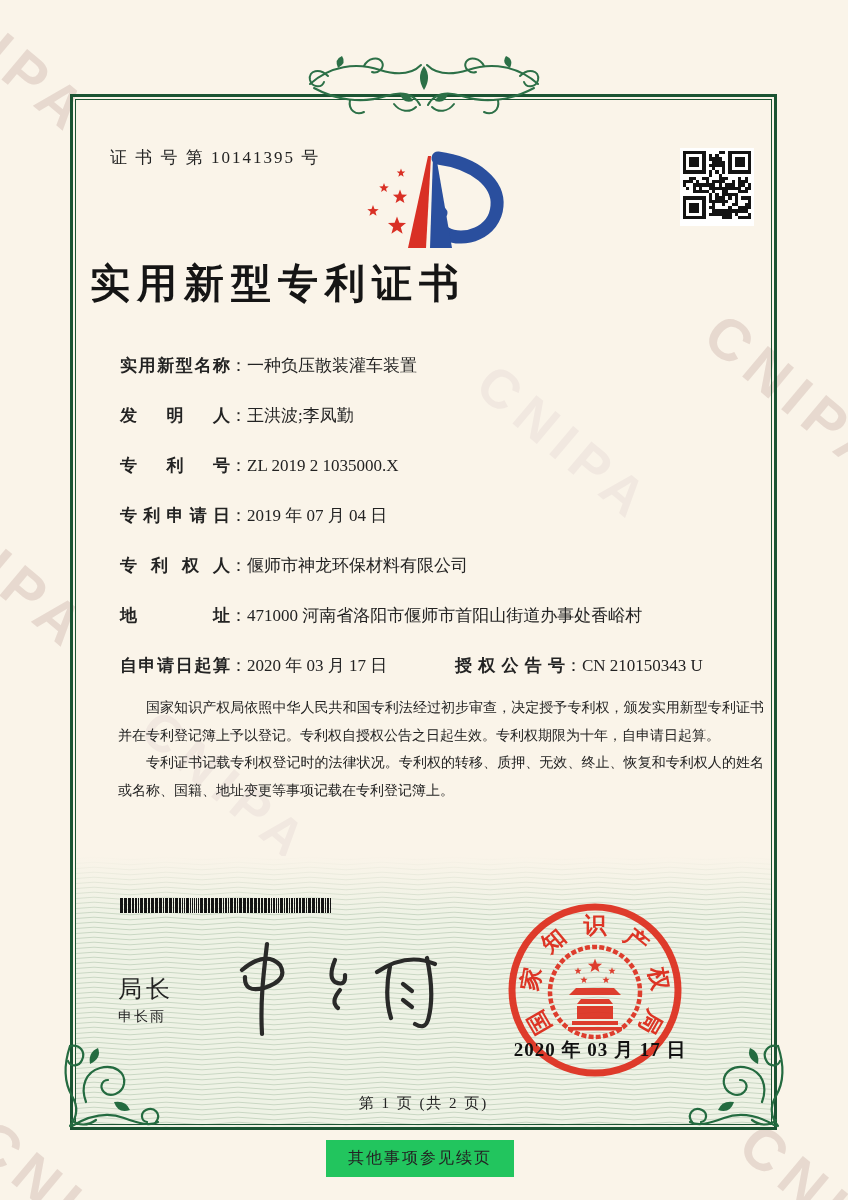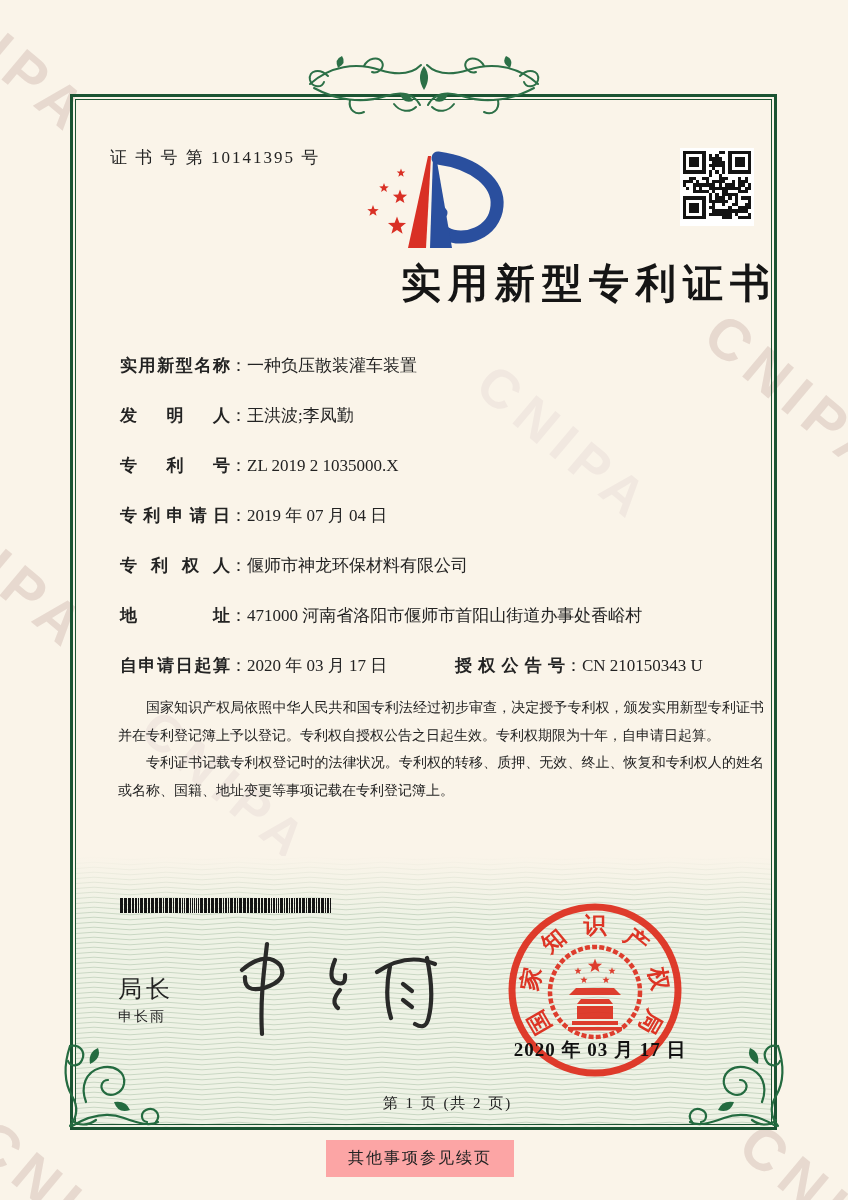--- a/index.html
+++ b/index.html
@@ -34,44 +34,44 @@
   .frame-inner{position:absolute;left:2px;top:2px;right:2px;bottom:2px;
     border:1px solid #1b5433;}
   .orn{position:absolute;z-index:4;}
   .orn-top{left:304px;top:54px;}
   .orn-bl{left:56px;top:1042px;}
   .orn-br{left:688px;top:1042px;transform:scaleX(-1);}
   
   .certno{position:absolute;left:110px;top:146px;font-size:17px;letter-spacing:2px;z-index:5;text-align:right;}
   .logo{position:absolute;left:350px;top:143px;z-index:5;}
   .qrbox{position:absolute;left:680px;top:148px;background:#ffffff;padding:3px;z-index:5;}
-  .title{position:absolute;left:70px;top:256px;width:707px;text-align:right;
-    font-size:40px;font-weight:bold;letter-spacing:7px;color:#151515;z-index:5;}
+  .title{position:absolute;left:70px;top:256px;width:707px;text-align:left;
+    font-size:40px;font-weight:bold;letter-spacing:7px;color:#151515;z-index:5;padding-left:20px;}
   
   .fields{position:absolute;left:120px;top:356px;width:648px;z-index:5;font-size:17px;}
   .frow{margin-bottom:31px;line-height:19px;white-space:nowrap;position:relative;}
   .flabel{display:inline-block;width:110px;text-align:justify;text-align-last:justify;font-weight:bold;}
   .fcolon{display:inline-block;}
   .fvalue{}
   .pair2{position:absolute;left:335px;top:0;}
   
   .bodytext{position:absolute;left:118px;top:694px;width:646px;z-index:5;
     font-size:14px;line-height:27.5px;text-align:justify;}
   .bodytext p{margin:0;text-indent:2em;}
   
   .barcode{position:absolute;left:120px;top:898px;z-index:5;}
   .signer-title{position:absolute;left:118px;top:973px;font-size:24px;letter-spacing:4px;z-index:6;}
   .signer-name{position:absolute;left:118px;top:1008px;font-size:14px;letter-spacing:2px;z-index:6;}
   .signature{position:absolute;left:222px;top:938px;z-index:6;}
   .seal{position:absolute;left:505px;top:900px;z-index:6;}
   .sealdate{position:absolute;left:497px;top:1037px;width:206px;text-align:center;
     font-size:19px;font-weight:bold;letter-spacing:1px;color:#111;z-index:7;}
   .pageinfo{position:absolute;left:70px;top:1094px;width:707px;text-align:center;
-    font-size:15px;letter-spacing:2px;z-index:6;padding-left:24px;}
-  .note{position:absolute;left:326px;top:1140px;background:#fca5a5;
+    font-size:15px;letter-spacing:2px;z-index:6;}
+  .note{position:absolute;left:326px;top:1140px;background:#22c55e;
     padding:8px 22px;font-size:16px;letter-spacing:2px;z-index:6;}
 </style>
 </head>
 <body>
 
 <div class="page">
 
   <div class="wm wm1">CNIPA</div>
   <div class="wm wm2 wm-faint">CNIPA</div>
   <div class="wm wm3">CNIPA</div>

